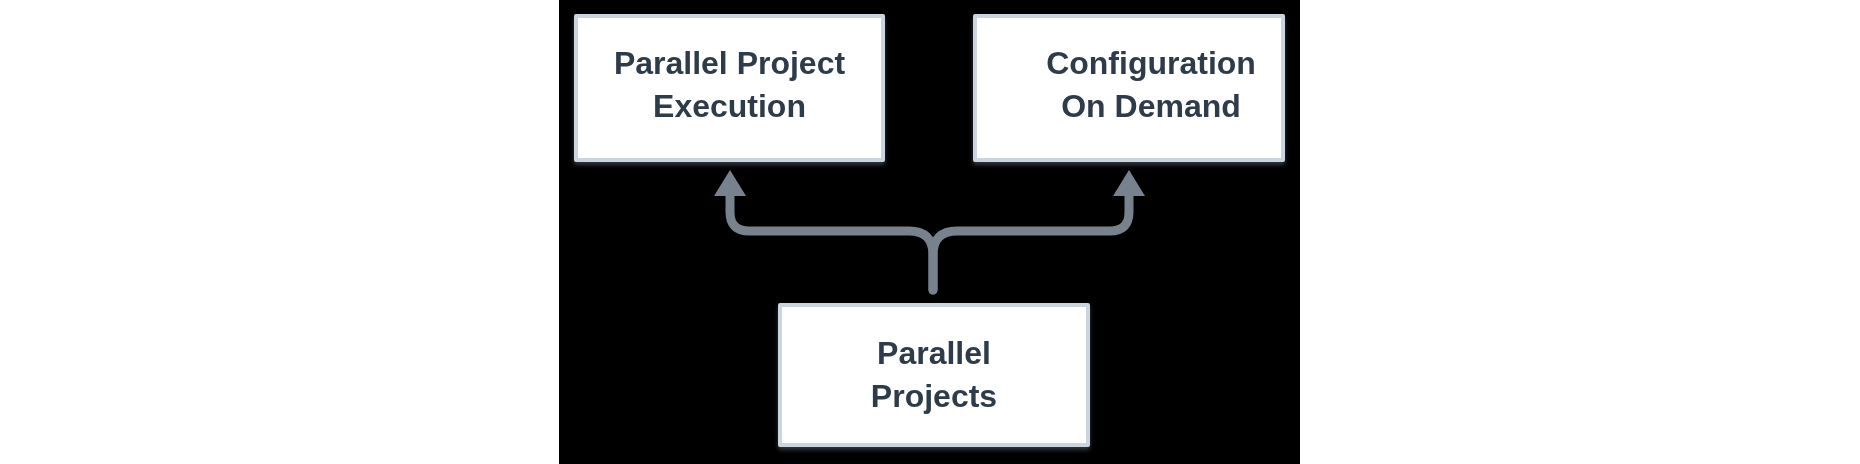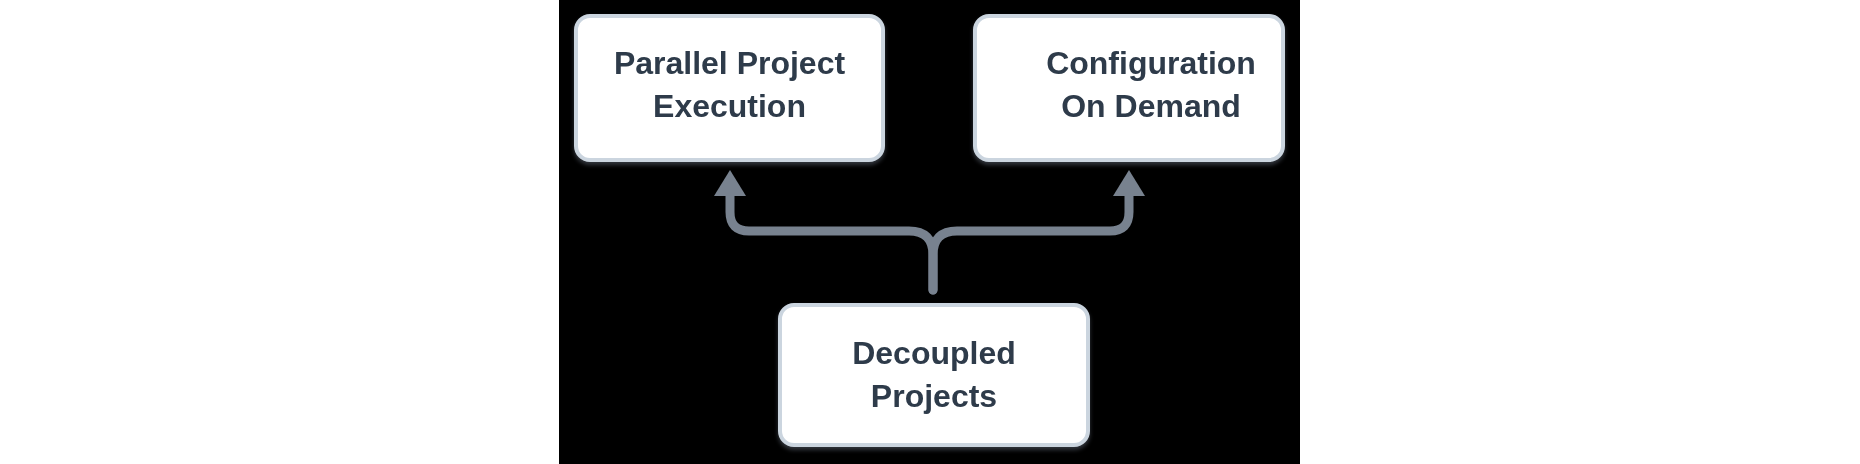--- a/index.html
+++ b/index.html
@@ -16,21 +16,21 @@
 
   .panel{
     position:absolute;left:559px;top:0;width:741px;height:464px;
     background:var(--panel_bg);
   }
 
   .node{
     position:absolute;
     background:var(--node_fill);
     border:4px solid var(--node_border);
-    border-radius:16px;
+    border-radius:2px;
     box-shadow:0 3px 4px rgba(110,120,135,0.45);
     display:flex;align-items:center;justify-content:center;
     text-align:center;
     color:var(--node_text);
     font-size:32px;line-height:43px;font-weight:bold;
     white-space:pre-line;
   }
   .node-top-left {left:574px;top:14px;width:311px;height:148px;padding-bottom:6px;}
   .node-top-right{left:973px;top:14px;width:312px;height:148px;padding-bottom:6px;padding-left:44px;}
   .node-bottom  {left:778px;top:303px;width:312px;height:144px;}
@@ -61,15 +61,15 @@
   <span>Parallel Project
 Execution</span>
 </div>
 
 <div class="node node-top-right">
   <span>Configuration
 On Demand</span>
 </div>
 
 <div class="node node-bottom">
-  <span>Decoupled
+  <span>Parallel
 Projects</span>
 </div>
 
 </body></html>

